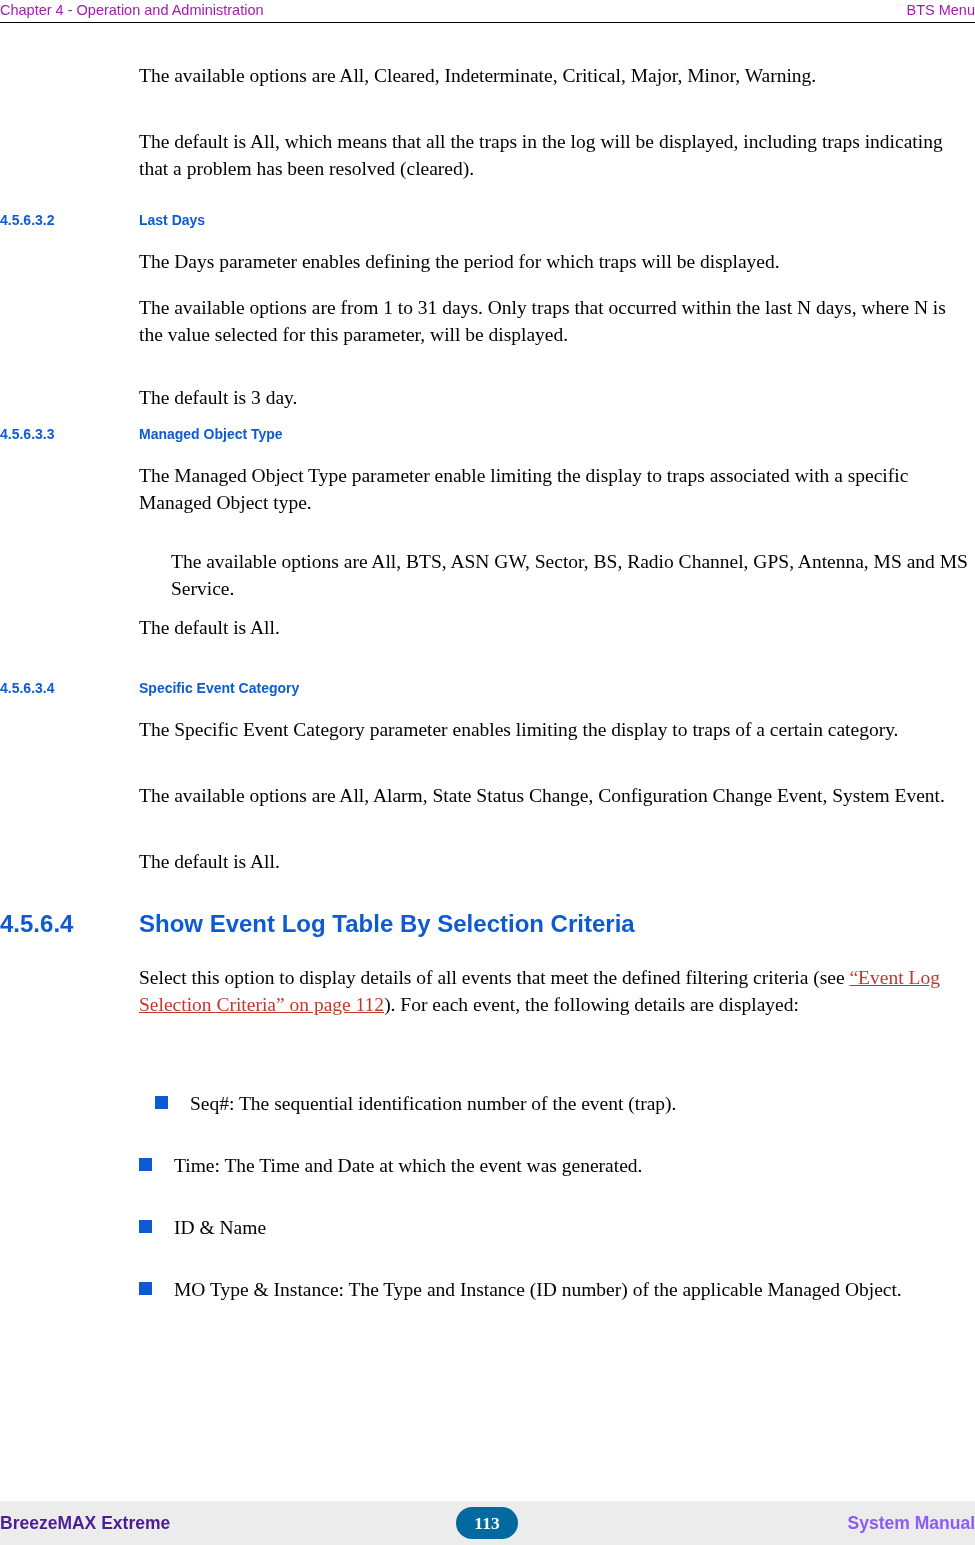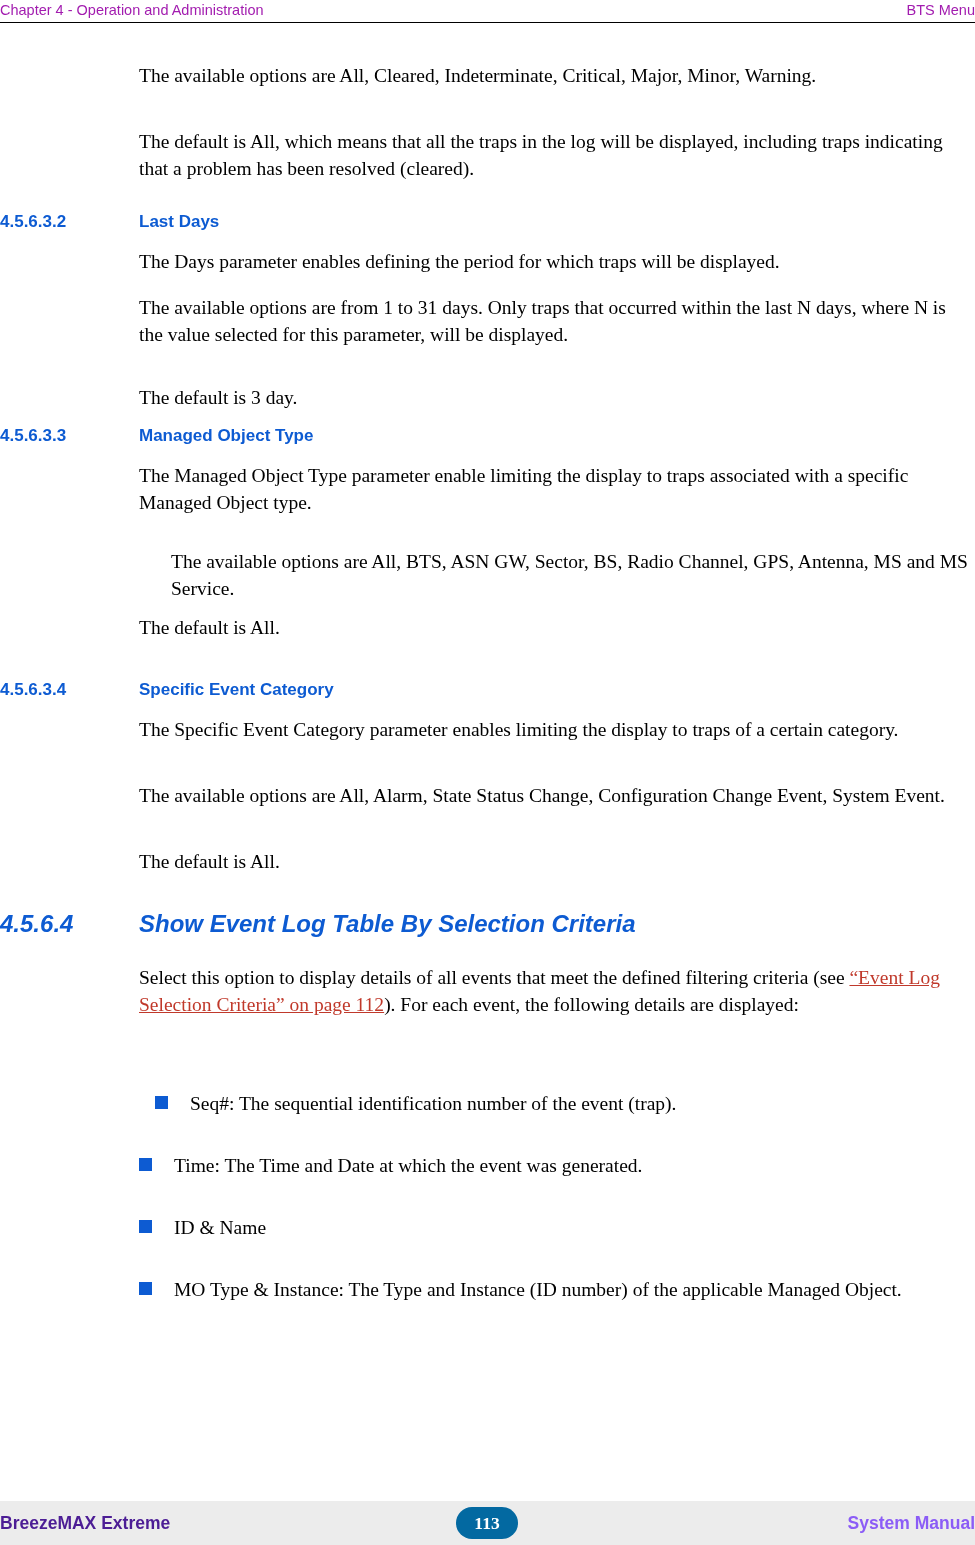--- a/index.html
+++ b/index.html
@@ -77,21 +77,21 @@
   }
   .heading .ttl {
     position: absolute;
     left: 139px;
     top: 0;
     white-space: nowrap;
   }
   .h4 {
     left: 0;
     width: 975px;
-    font-size: 17px;
+    font-size: 14px;
     height: 26px;
   }
   .h3 {
     left: 0;
     width: 975px;
     font-size: 24px;
     height: 32px;
   }
   
   .bullet {
@@ -196,21 +196,21 @@
 
   <div class="heading h4" style="top: 680px;">
     <span class="num">4.5.6.3.4</span>
     <span class="ttl">Specific Event Category</span>
   </div>
 
   <div class="body-text" style="top: 716px;">The Specific Event Category parameter enables limiting the display to traps of a certain category.</div>
   <div class="body-text" style="top: 782px;">The available options are All, Alarm, State Status Change, Configuration Change Event, System Event.</div>
   <div class="body-text" style="top: 848px;">The default is All.</div>
 
-  <div class="heading h3" style="top: 910px; font-style: italic;">
+  <div class="heading h3" style="top: 910px;">
     <span class="num">4.5.6.4</span>
     <span class="ttl">Show Event Log Table By Selection Criteria</span>
   </div>
 
   <div class="body-text" style="top: 964px;">
     <span>Select this option to display details of all events that meet the defined filtering criteria (see </span><a class="xref-link" href="#">“Event Log Selection Criteria” on page 112</a><span>). For each event, the following details are displayed:</span>
   </div>
 
   <div class="bullet" style="top: 1090px; margin-left: 16px;">
     <span class="mark"></span>

